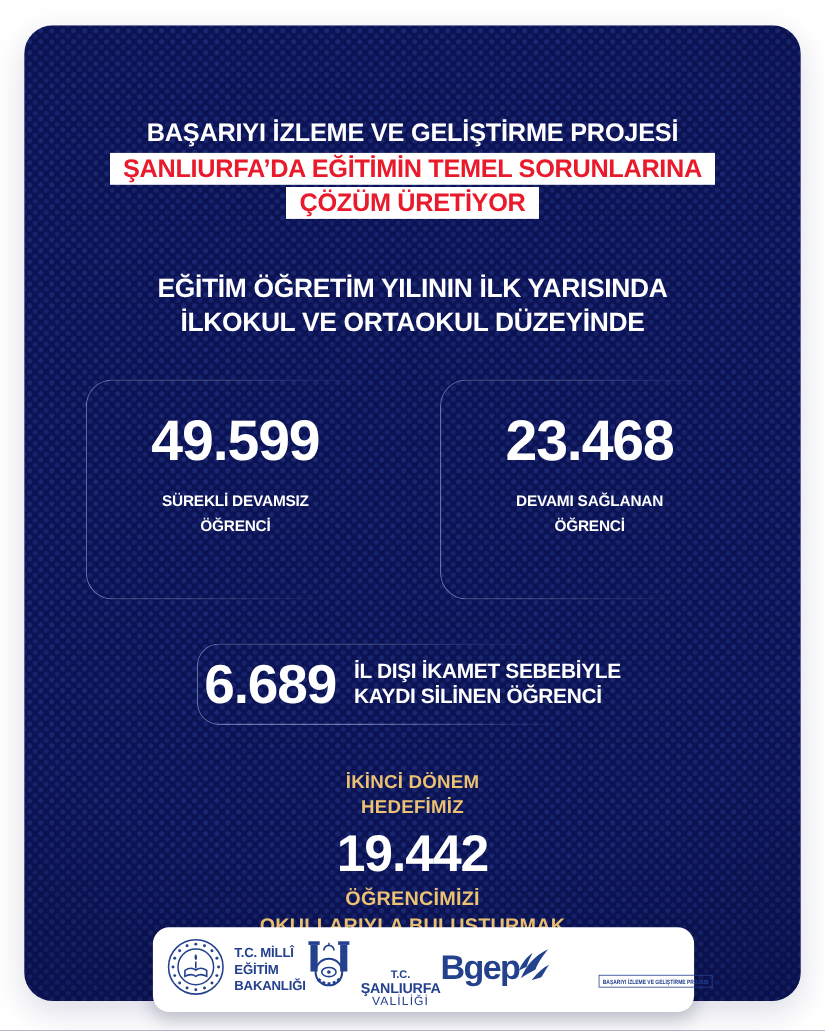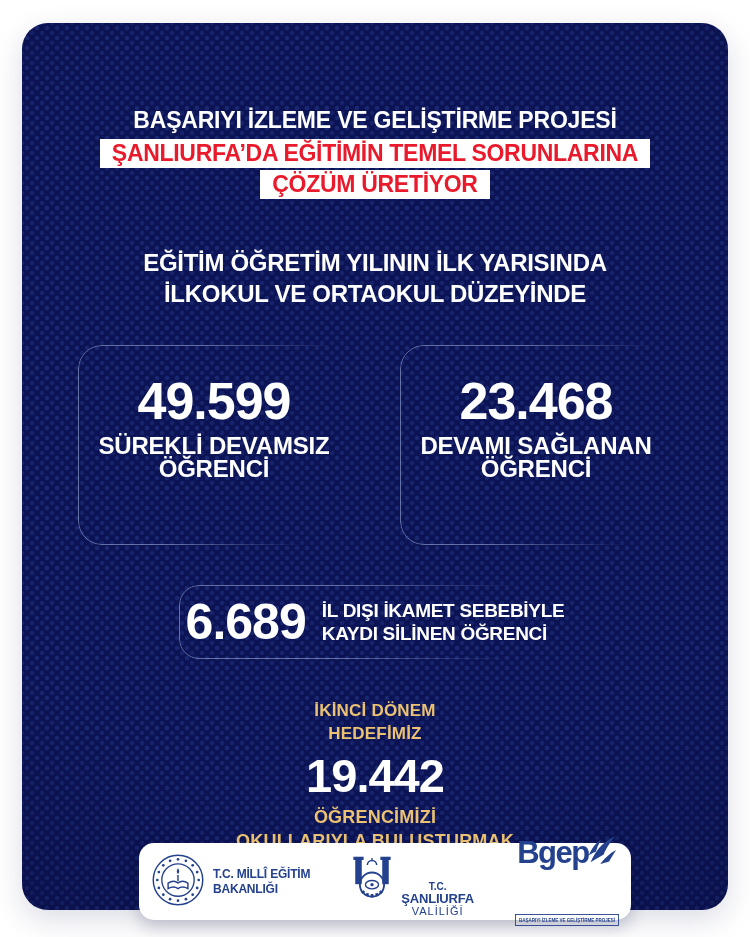--- a/index.html
+++ b/index.html
@@ -69,22 +69,22 @@
     border-radius:inherit;
     -webkit-mask-image:linear-gradient(100deg,#000 40%, transparent 85%);
     mask-image:linear-gradient(100deg,#000 40%, transparent 85%);
     pointer-events:none;
   }
   .stat-value {
     color:#fff; font-size:52px; font-weight:800;
     letter-spacing:-1px; line-height:1;
   }
   .stat-label {
-    margin-top:7px; color:#fff;
-    font-size:24px; font-weight:800; letter-spacing:-0.2px;
+    margin-top:17px; color:#fff;
+    font-size:14px; font-weight:800; letter-spacing:-0.2px;
     line-height:23px;
   }
 
   .wide-stat {
     position:relative; margin:40px auto 12px;
     width:392px; height:74px; border-radius:20px;
     display:flex; align-items:center; justify-content:center; gap:16px;
   }
   .wide-value {
     color:#fff; font-size:50px; font-weight:800;
@@ -121,21 +121,21 @@
   }
   .logo-group { display:flex; align-items:center; gap:8px; }
   .meb-text {
     text-align:left; font-size:12px; font-weight:800;
     line-height:15px; letter-spacing:-0.2px;
   }
   .valilik-text { text-align:center; line-height:1.05; }
   .valilik-tc { font-size:10px; font-weight:700;margin-top:36px; }
   .valilik-city { font-size:13px; font-weight:800; letter-spacing:-0.2px; }
   .valilik-office { font-size:11px; font-weight:500; letter-spacing:1px; }
-  .bgep { display:flex; flex-direction:column; align-items:center;gap:44px; }
+  .bgep { display:flex; flex-direction:row; align-items:flex-end;gap:44px; }
   .bgep-top { display:flex; align-items:flex-start; }
   .bgep-name {
     font-size:31px; font-weight:800; letter-spacing:-1.5px;
     line-height:30px;
   }
   .bgep-splash { margin:-4px 0 0 -2px; }
 </style>
 </head>
 <body>
 

